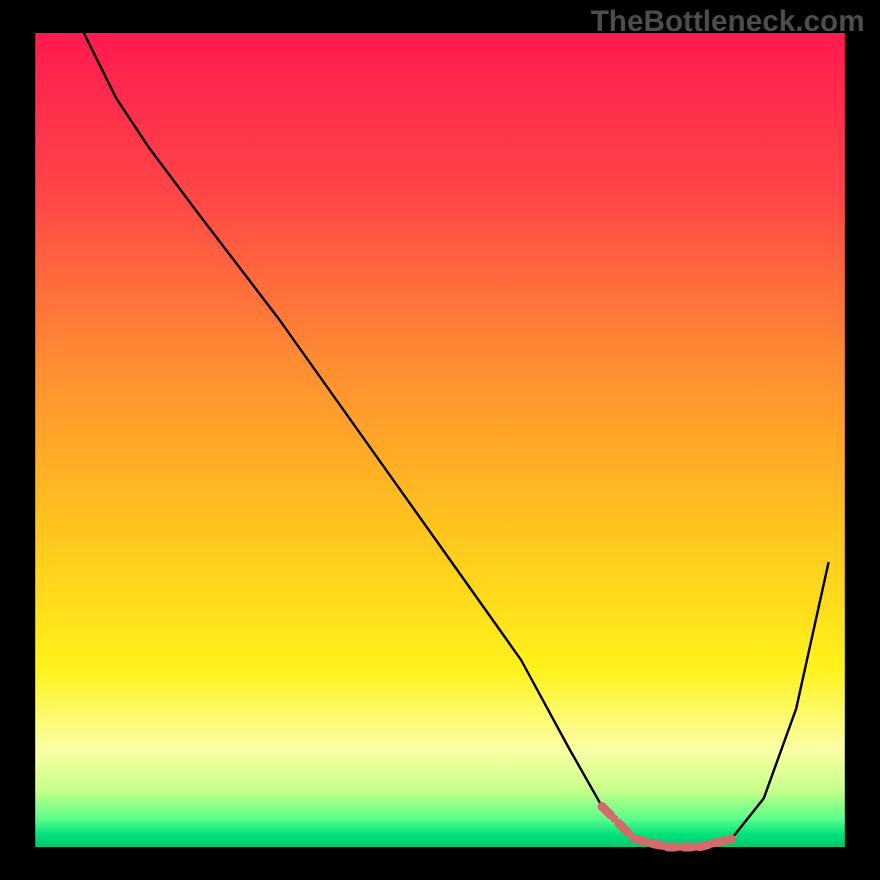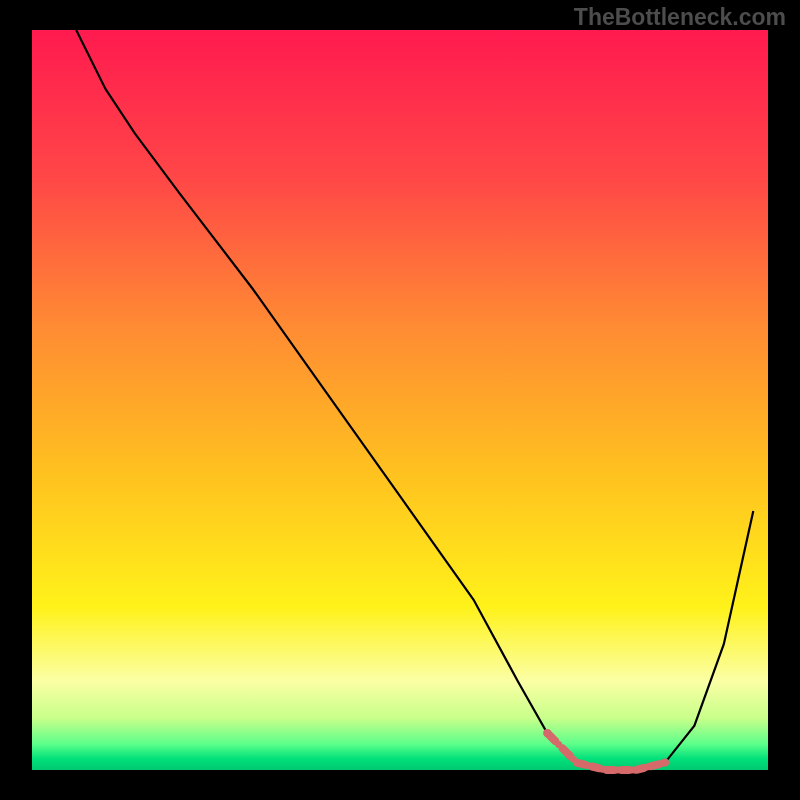--- a/index.html
+++ b/index.html
@@ -15,21 +15,21 @@
     position: relative;
     width: 800px;
     height: 800px;
     background: #000;
   }
   .watermark {
     position: absolute;
     top: 4px;
     right: 14px;
     color: #4d4d4d;
-    font-size: 23px;
+    font-size: 27px;
     font-weight: bold;
     z-index: 10;
   }
   svg {
     position: absolute;
     top: 0;
     left: 0;
   }
 </style>
 </head>

